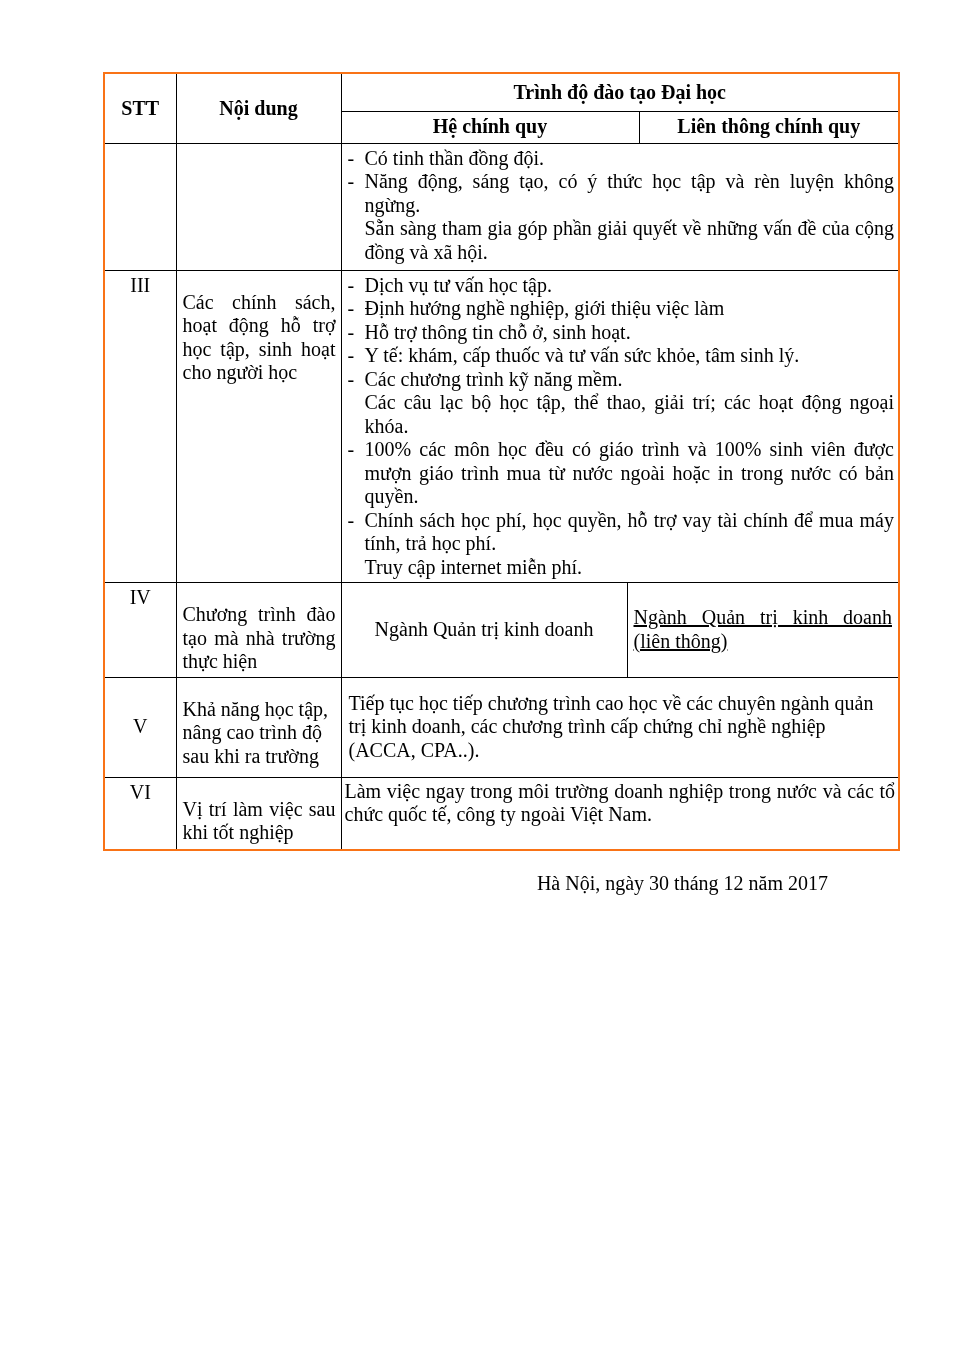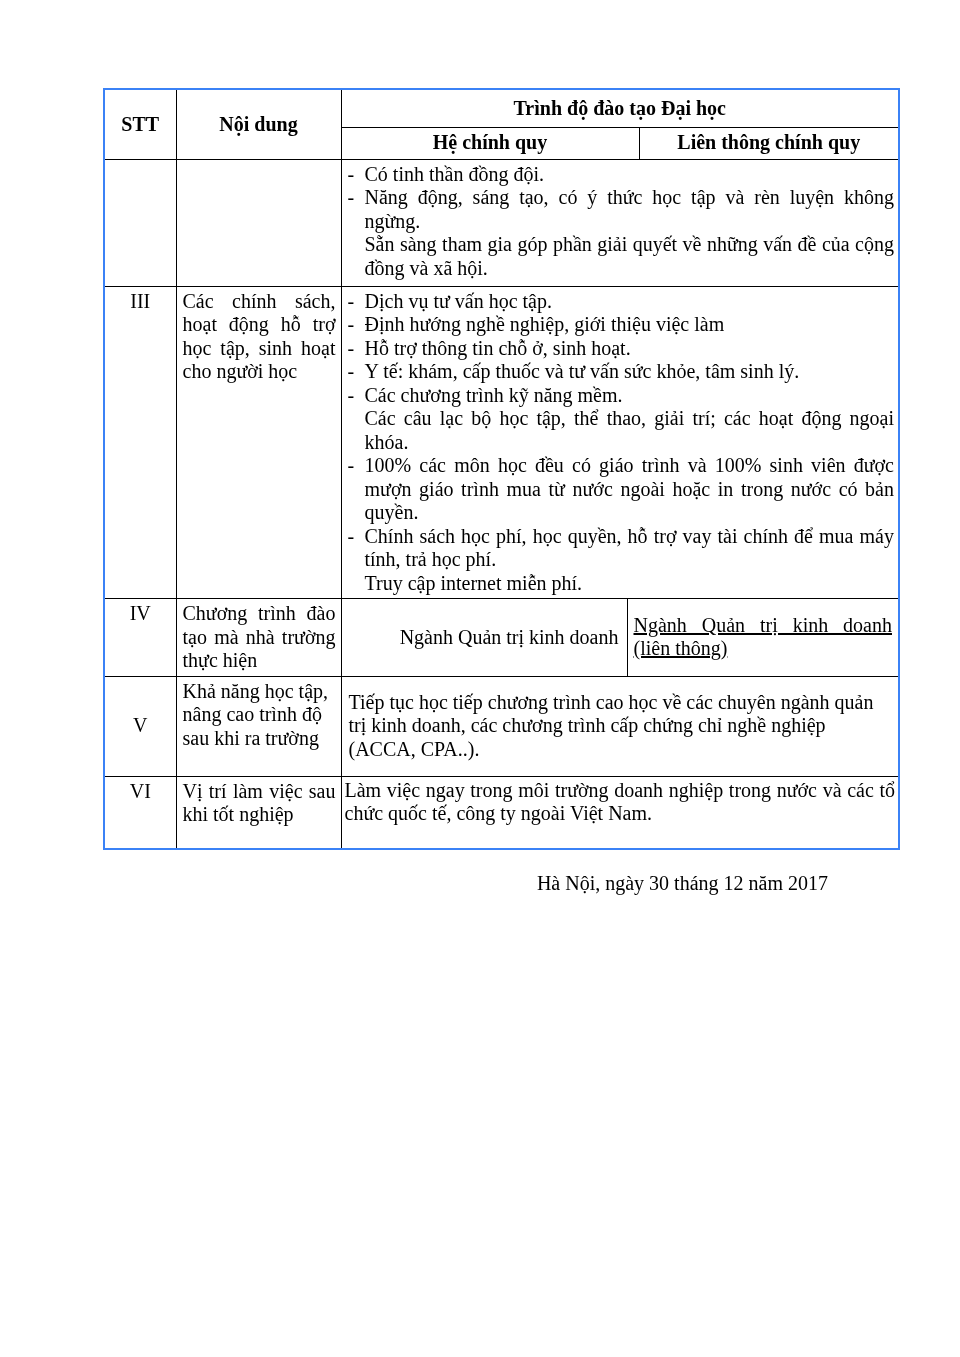--- a/index.html
+++ b/index.html
@@ -12,25 +12,25 @@
     height: 1357px;
     position: relative;
     font-family: "Liberation Serif", "DejaVu Serif", serif;
     font-size: 20px;
     line-height: 23.5px;
     color: #000000;
   }
   .doc-table {
     position: absolute;
     left: 103px;
-    top: 88px;
+    top: 72px;
     border-collapse: collapse;
     table-layout: fixed;
     width: 795px;
-    border: 2px solid #3b82f6;
+    border: 2px solid #f97316;
   }
   .doc-table td {
     border: 1px solid #000000;
     padding: 0;
     vertical-align: top;
     word-wrap: break-word;
   }
   td.hdr {
     font-weight: bold;
     text-align: center;
@@ -39,21 +39,21 @@
   }
   td.stt-cell {
     text-align: center;
     padding-top: 3px;
   }
   td.stt-mid {
     vertical-align: middle;
     padding-top: 0;
   }
   td.nd-cell {
-    padding: 3px 5px 3px 6px;
+    padding: 20px 5px 3px 6px;
     text-align: justify;
   }
   td.nd-left {
     text-align: left;
   }
   td.content-cell {
     padding: 3px 4px 3px 0;
   }
   .bullet {
     display: flex;
@@ -63,21 +63,21 @@
     box-sizing: border-box;
     padding-left: 6px;
   }
   .bullet .btext {
     flex: 1 1 auto;
     text-align: justify;
   }
   td.major-a {
     padding: 2px 8px;
     vertical-align: middle;
-    text-align: right;
+    text-align: center;
   }
   td.major-b {
     padding: 8px 6px;
     vertical-align: middle;
     text-align: justify;
     text-decoration: underline;
   }
   td.merged-mid {
     vertical-align: middle;
     padding: 2px 3px 2px 7px;

